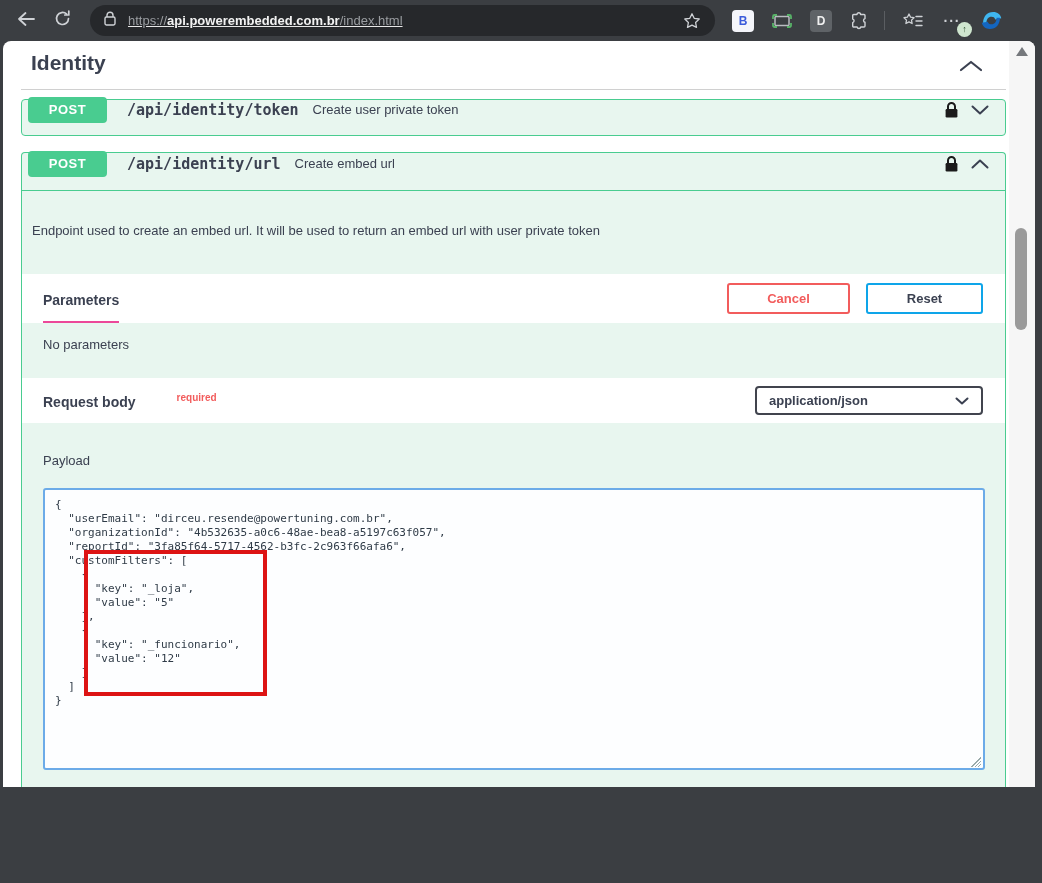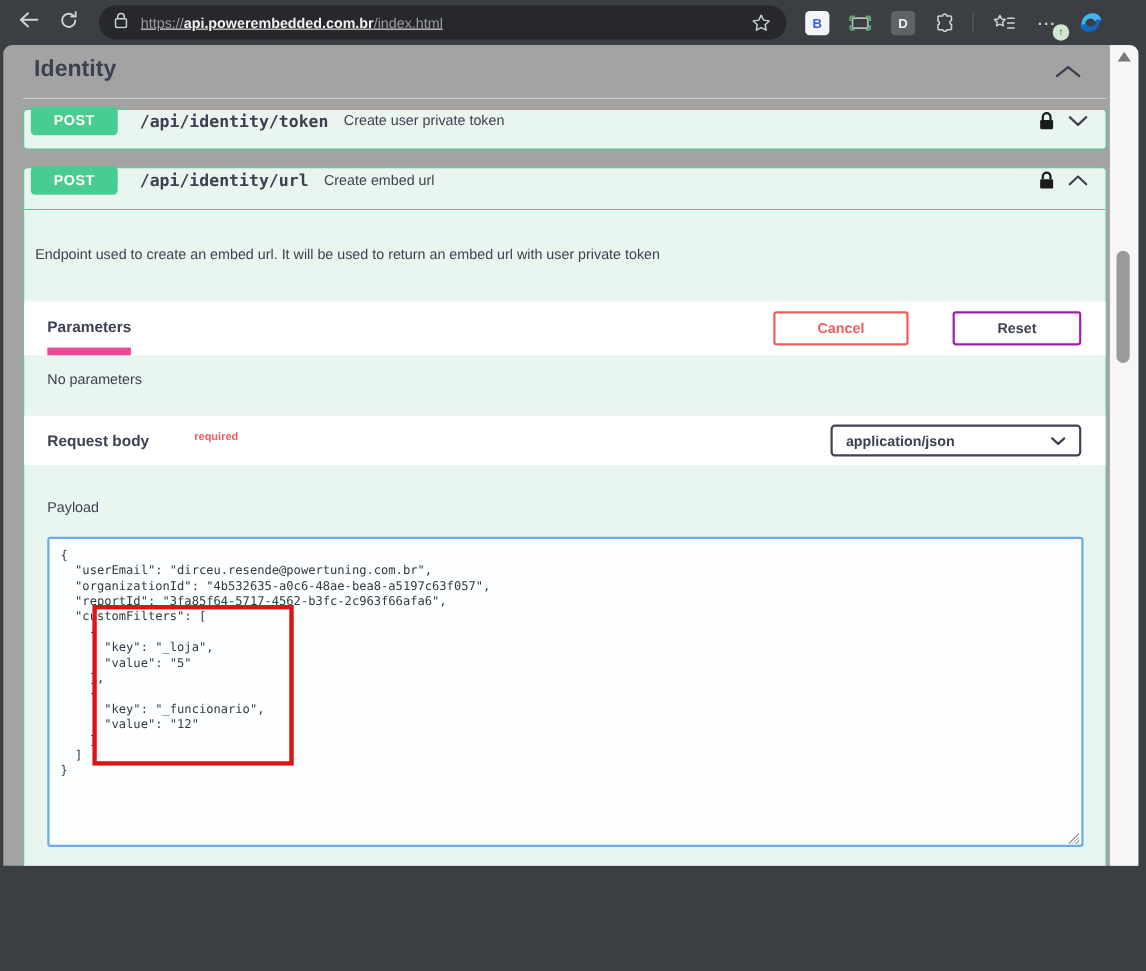--- a/index.html
+++ b/index.html
@@ -19,21 +19,21 @@
   .ext-icon{margin-left:17px;display:flex;align-items:center;cursor:pointer;}
   .tb-divider{width:1px;height:19px;background:#5b5e62;margin-left:15px;}
   .dots-wrap{position:relative;margin-left:15px;width:26px;height:26px;display:flex;align-items:center;justify-content:center;cursor:pointer;}
   .dots{color:#cfd2d6;font-size:14px;font-weight:700;letter-spacing:1px;}
   .update-badge{position:absolute;right:-7px;bottom:-3px;width:15px;height:15px;border-radius:50%;background:#cfe6cf;color:#2c4e2e;font-size:9px;font-weight:700;display:flex;align-items:center;justify-content:center;}
   .copilot{margin-left:13px;cursor:pointer;display:flex;align-items:center;}
 
   
   .edge-left{position:absolute;left:0;top:41px;width:3px;bottom:0;background:#3b3e42;}
   .edge-right{position:absolute;right:0;top:41px;width:7px;bottom:0;background:#3b3e42;}
-  .content{position:absolute;left:3px;top:41px;width:1032px;height:746px;background:#a3a3a3;border-radius:8px 8px 0 0;overflow:hidden;}
+  .content{position:absolute;left:3px;top:41px;width:1032px;height:746px;background:#ffffff;border-radius:8px 8px 0 0;overflow:hidden;}
 
   
   .scrollbar{position:absolute;right:0;top:0;width:26px;height:842px;background:#f6f6f6;}
   .sb-up{position:absolute;top:6px;left:7px;width:0;height:0;border-left:6px solid transparent;border-right:6px solid transparent;border-bottom:9px solid #75787c;cursor:pointer;}
   .sb-thumb{position:absolute;top:187px;left:6px;width:12px;height:102px;background:#9a9a9a;border-radius:6px;cursor:pointer;}
 
   .main{position:absolute;left:18px;top:0;width:985px;height:842px;}
 
   
   .sec-head{position:relative;height:49px;border-bottom:1px solid #d0d0d0;}
@@ -47,24 +47,24 @@
   .op-summary{margin-left:14px;font-size:13px;color:#3b4151;}
   .op-lock{margin-left:auto;display:flex;align-items:center;cursor:pointer;}
   .op-chevron{margin-left:12px;display:flex;align-items:center;cursor:pointer;}
 
   
   .op-panel{position:relative;margin-top:16px;height:731px;background:#e8f6ef;border:1px solid #49cc90;border-bottom:none;border-radius:4px 4px 0 0;}
   .op-panel .op-row.header{margin-top:0;height:38px;border:none;border-bottom:1px solid #49cc90;border-radius:4px 4px 0 0;background:transparent;}
   .op-desc{height:83px;padding:32px 21px 0 10px;font-size:13px;color:#3b4151;}
 
   .param-header{height:49px;background:#fff;display:flex;align-items:center;padding:0 22px 0 21px;}
-  .param-tab{align-self:stretch;display:flex;align-items:center;font-size:14px;font-weight:700;color:#3b4151;border-bottom:7px solid #ec4899;padding-top:4px;cursor:pointer;}
+  .param-tab{align-self:stretch;display:flex;align-items:center;font-size:14px;font-weight:700;color:#3b4151;border-bottom:2px solid #ec4899;padding-top:4px;cursor:pointer;}
   .btn{display:flex;align-items:center;justify-content:center;font-weight:700;font-size:13px;border-radius:3px;background:#fff;cursor:pointer;}
   .btn-cancel{margin-left:auto;width:123px;height:31px;border:2px solid #f25c5c;color:#f25c5c;}
-  .btn-reset{margin-left:40px;width:117px;height:31px;border:2px solid #a21caf;color:#3b4151;}
+  .btn-reset{margin-left:16px;width:117px;height:31px;border:2px solid #0ea5e9;color:#3b4151;}
 
   .no-params{height:55px;padding:14px 0 0 21px;font-size:13px;color:#3b4151;}
 
   .reqbody-header{height:45px;background:#fff;display:flex;align-items:center;padding:0 22px 0 21px;}
   .reqbody-title{font-size:14px;font-weight:700;color:#3b4151;}
   .required-sup{font-size:10px;font-weight:700;color:#f25c5c;vertical-align:super;margin-left:5px;padding-left:36px;}
   .ct-select{margin-left:auto;width:228px;height:29px;border:2px solid #41444e;border-radius:4px;background:#fff;display:flex;align-items:center;padding:0 12px;cursor:pointer;gap:34px;}
   .ct-value{font-size:13px;font-weight:700;color:#3b4151;}
   .ct-chevron{margin-left:auto;display:flex;align-items:center;}
 

